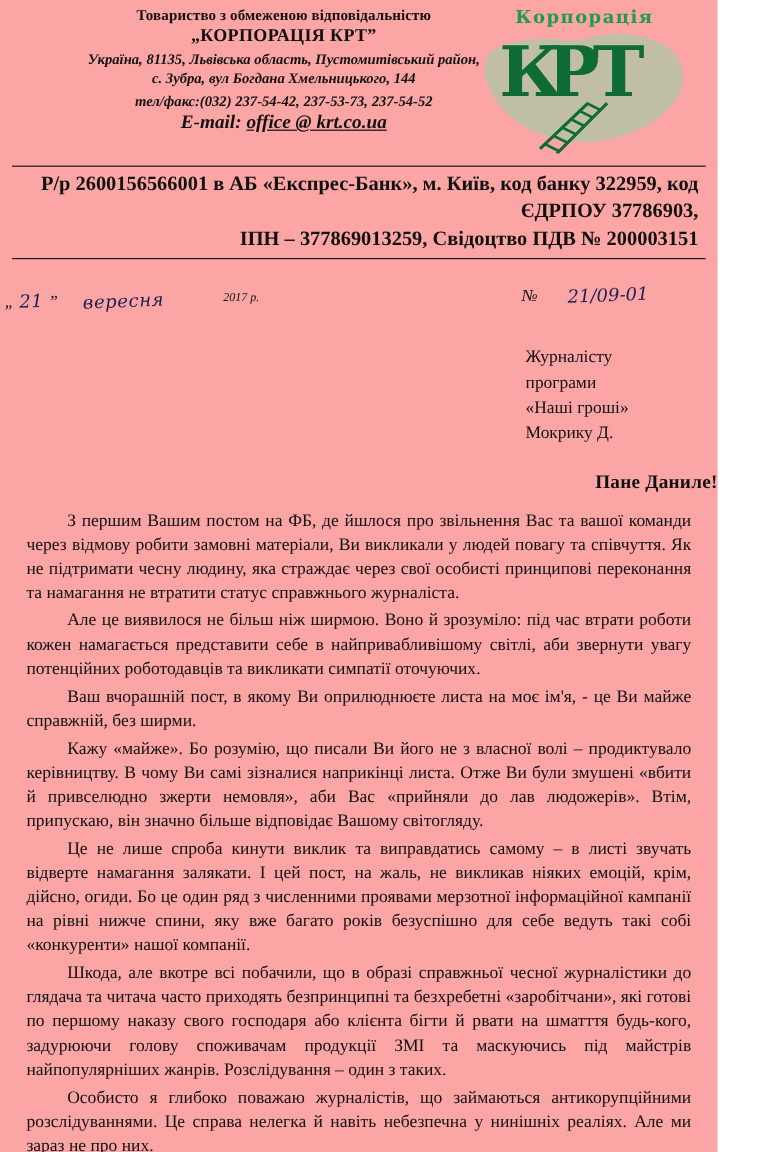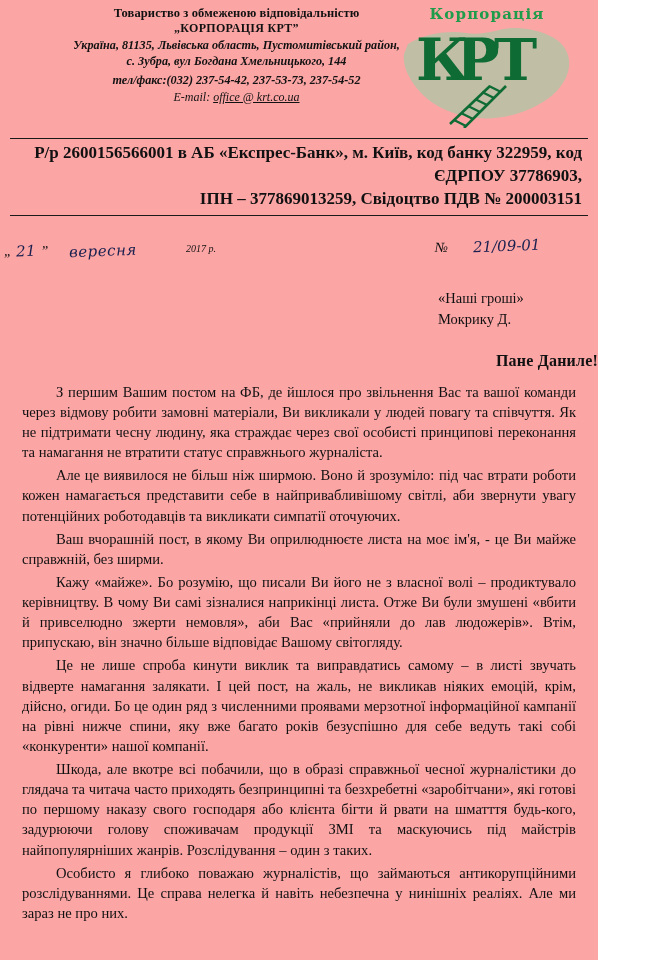--- a/index.html
+++ b/index.html
@@ -36,21 +36,21 @@
     text-align: center;
     font-family: "Liberation Serif", serif;
   }
   .lh-line1 {
     font-size: 12.5px;
     font-weight: bold;
     letter-spacing: 0.1px;
     line-height: 1.15;
   }
   .lh-corp {
-    font-size: 12px;
+    font-size: 15px;
     font-weight: bold;
     letter-spacing: 0.3px;
     line-height: 1.25;
     margin-top: 1px;
   }
   .lh-addr {
     font-size: 12.2px;
     font-weight: bold;
     font-style: italic;
     line-height: 1.3;
@@ -63,22 +63,22 @@
     line-height: 1.3;
   }
   .lh-phone {
     font-size: 12.2px;
     font-weight: bold;
     font-style: italic;
     line-height: 1.35;
     margin-top: 2px;
   }
   .lh-email {
-    font-size: 12px;
-    font-weight: normal;
+    font-size: 16px;
+    font-weight: bold;
     font-style: italic;
     line-height: 1.35;
   }
   .lh-email u { text-decoration: underline; }
 
   
   .logo {
     position: absolute;
     top: 2px;
     right: 18px;
@@ -248,20 +248,21 @@
       <span>”</span>
       &nbsp;&nbsp;&nbsp;
       <span class="hand hand-blue">вересня</span>
     </span>
     <span class="d-year">2017 р.</span>
     <span class="d-num">№</span>
     <span class="d-numval hand hand-blue">21/09-01</span>
   </div>
 
   <div class="addressee">
+    <div>Журналісту програми</div>
     <div>«Наші гроші» Мокрику Д.</div>
   </div>
 
   <div class="salutation">Пане Даниле!</div>
 
   <div class="body-text">
     <p>З першим Вашим постом на ФБ, де йшлося про звільнення Вас та вашої команди через відмову робити замовні матеріали, Ви викликали у людей повагу та співчуття. Як не підтримати чесну людину, яка страждає через свої особисті принципові переконання та намагання не втратити статус справжнього журналіста.</p>
     <p>Але це виявилося не більш ніж ширмою. Воно й зрозуміло: під час втрати роботи кожен намагається представити себе в найпривабливішому світлі, аби звернути увагу потенційних роботодавців та викликати симпатії оточуючих.</p>
     <p>Ваш вчорашній пост, в якому Ви оприлюднюєте листа на моє ім'я, - це Ви майже справжній, без ширми.</p>
     <p>Кажу «майже». Бо розумію, що писали Ви його не з власної волі – продиктувало керівництву. В чому Ви самі зізналися наприкінці листа. Отже Ви були змушені «вбити й привселюдно зжерти немовля», аби Вас «прийняли до лав людожерів». Втім, припускаю, він значно більше відповідає Вашому світогляду.</p>

